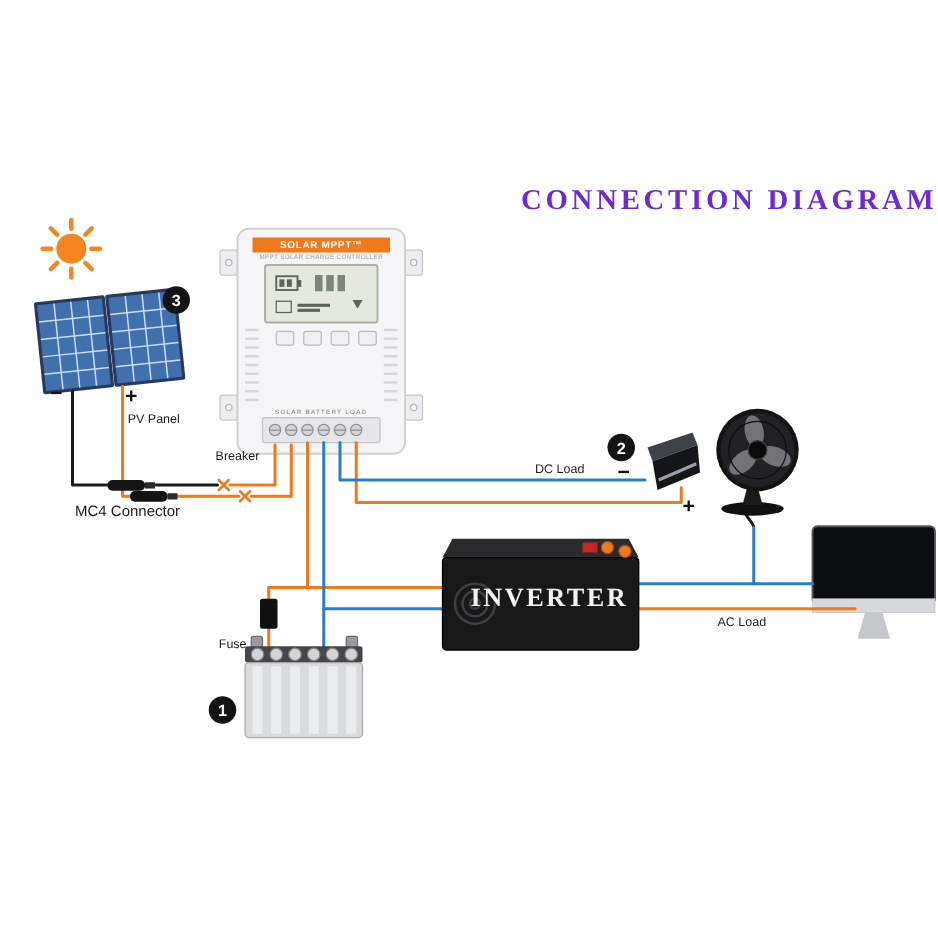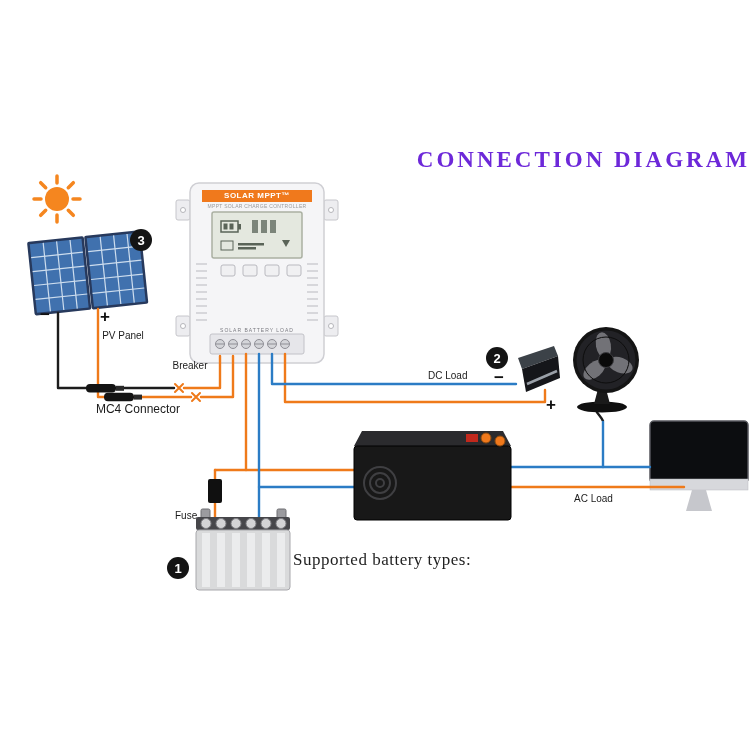--- a/index.html
+++ b/index.html
@@ -197,30 +197,30 @@
 
   <div class="title">CONNECTION DIAGRAM</div>
 
   <div class="badge" style="left:130px;top:229px;">3</div>
   <div class="badge" style="left:486px;top:347px;">2</div>
   <div class="badge" style="left:167px;top:557px;">1</div>
 
   <div class="sign" style="left:40px;top:306px;">−</div>
   <div class="sign" style="left:100px;top:308px;">+</div>
   <div class="lbl" style="left:83px;top:330px;width:80px;text-align:center;">PV Panel</div>
-  <div class="lbl" style="left:60px;top:402px;width:120px;text-align:right;font-size:12px;">MC4 Connector</div>
+  <div class="lbl" style="left:60px;top:402px;width:120px;text-align:left;font-size:12px;">MC4 Connector</div>
   <div class="lbl" style="left:160px;top:360px;width:60px;text-align:center;">Breaker</div>
 
   <div class="brand">SOLAR MPPT™</div>
   <div class="brand-sub">MPPT SOLAR CHARGE CONTROLLER</div>
   <div class="term-lbl">SOLAR  BATTERY  LOAD</div>
 
   <div class="lbl" style="left:428px;top:370px;">DC Load</div>
   <div class="sign" style="left:494px;top:369px;">−</div>
   <div class="sign" style="left:546px;top:396px;">+</div>
 
   <div class="lbl" style="left:175px;top:482px;margin-top:28px;">Fuse</div>
   <div class="lbl" style="left:574px;top:493px;">AC Load</div>
 
-
-  <div class="serif-line" style="left:293px;top:550px;">Supported battery types:</div>
+  <div class="inv-lbl">INVERTER</div>
+
 
 </div>
 
 </body></html>

